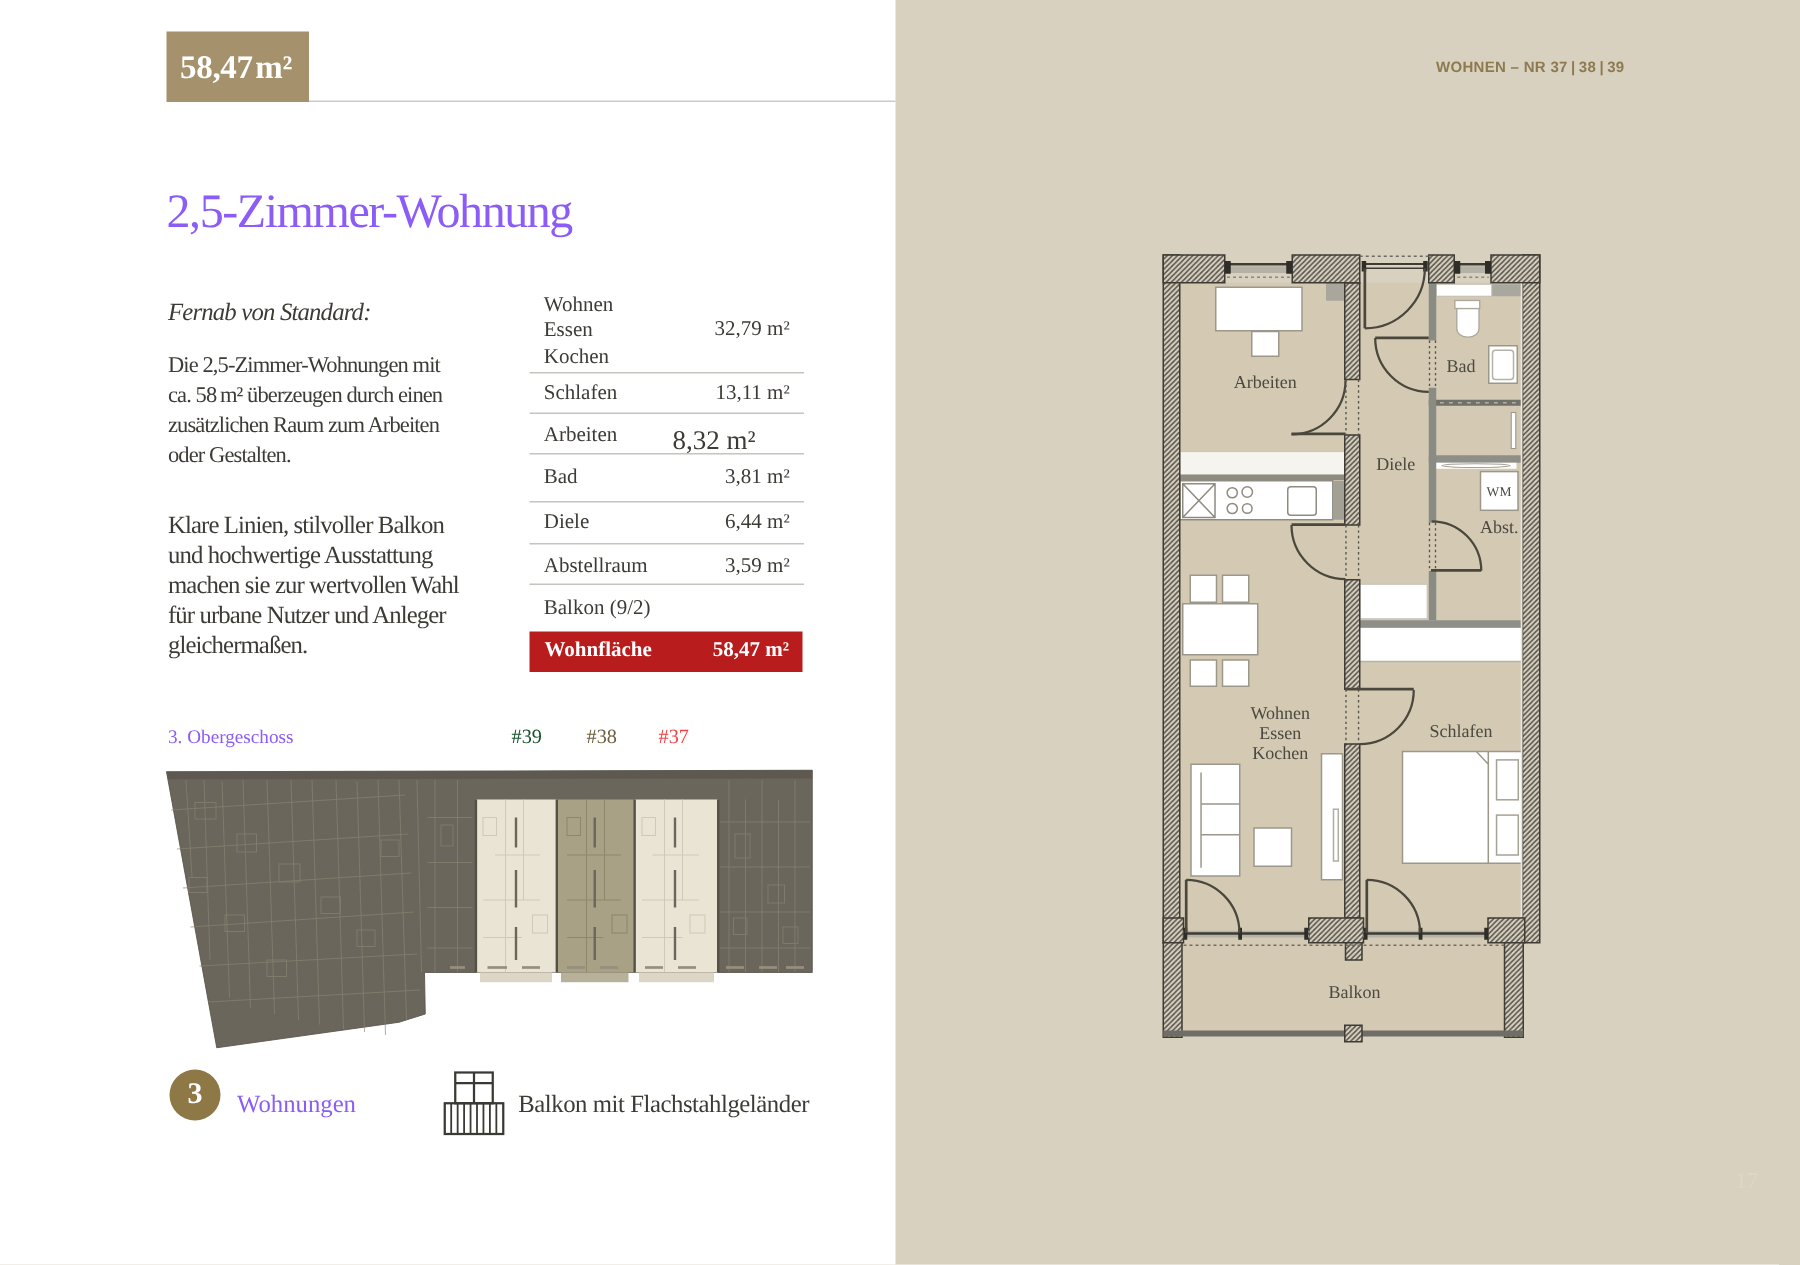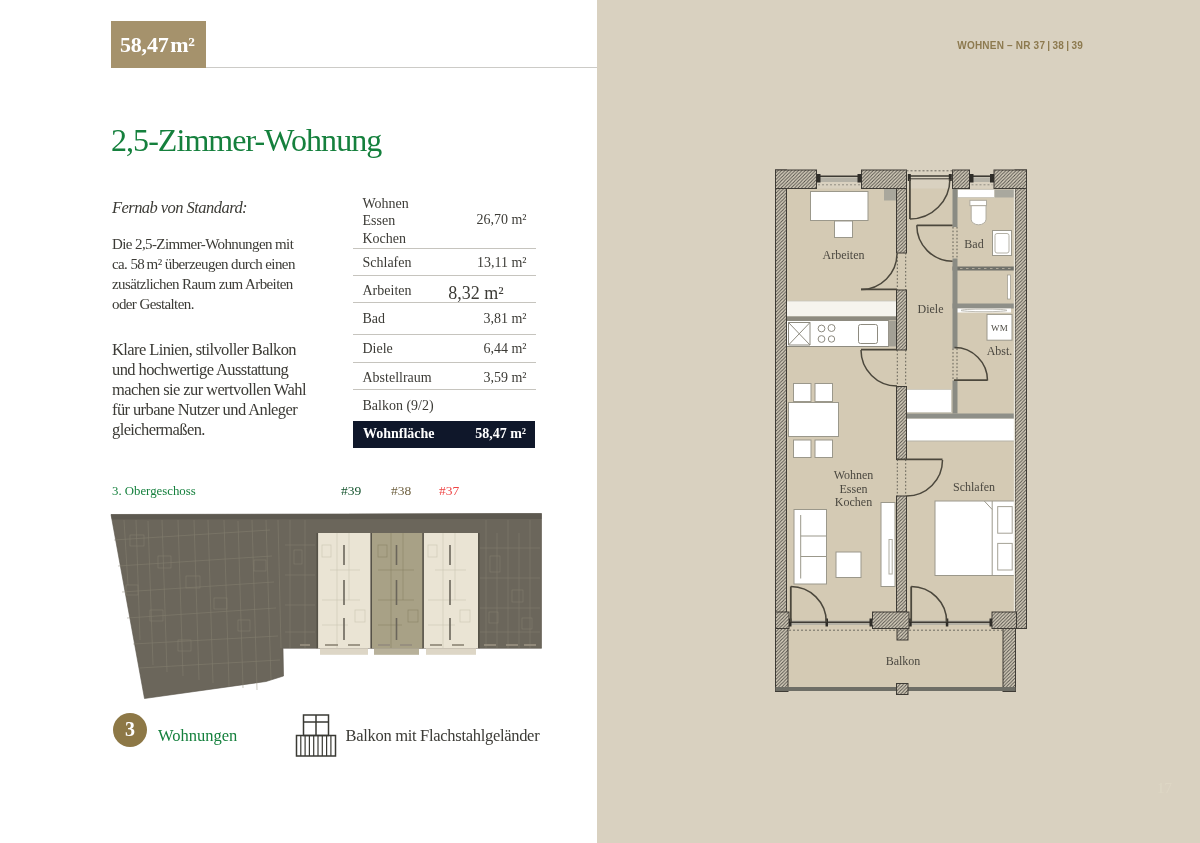--- a/index.html
+++ b/index.html
@@ -1,19 +1,19 @@
 <!DOCTYPE html>
 <html><head>
 <meta charset="utf-8">
 <style>
   html,body{margin:0;padding:0;}
   body{width:1200px;height:843px;position:relative;overflow:hidden;
        font-family:"Liberation Serif",serif;background:#ffffff;}
   .abs{position:absolute;}
-  .gold{color:#15803d;text-align:center;}
+  .gold{color:#8b5cf6;text-align:center;}
   .dark{color:#3c3b36;}
 </style>
 </head>
 <body>
 
 <div class="abs" style="left:0;top:0;width:597px;height:843px;background:#ffffff;"></div>
 
 <div class="abs" style="left:597px;top:0;width:603px;height:843px;background:#d9d1c0;"></div>
 
 <div class="abs" style="left:111px;top:21px;width:95px;height:47px;background:#a5926c;display:flex;align-items:center;">
@@ -26,21 +26,21 @@
 
 <div class="abs dark" style="left:112px;top:198px;font-size:16.5px;font-style:italic;letter-spacing:-0.55px;">Fernab von Standard:</div>
 
 <div class="abs dark" style="left:112px;top:224px;font-size:15px;letter-spacing:-0.6px;line-height:20px;width:300px;margin-top:10px;">Die 2,5-Zimmer-Wohnungen mit<br>ca. 58 m² überzeugen durch einen<br>zusätzlichen Raum zum Arbeiten<br>oder Gestalten.</div>
 
 <div class="abs dark" style="left:112px;top:340px;font-size:16.5px;letter-spacing:-0.6px;line-height:20px;width:300px;">Klare Linien, stilvoller Balkon<br>und hochwertige Ausstattung<br>machen sie zur wertvollen Wahl<br>für urbane Nutzer und Anleger<br>gleichermaßen.</div>
 
 <div class="abs" id="table" style="left:352.5px;top:193px;width:183px;">
 
   <div class="abs dark" style="left:10px;top:2px;font-size:14px;line-height:17.3px;">Wohnen<br>Essen<br>Kochen</div>
-  <div class="abs dark" style="left:73px;top:19px;width:101px;text-align:right;font-size:14px;">26,70 m²</div>
+  <div class="abs dark" style="left:73px;top:19px;width:101px;text-align:right;font-size:14px;">32,79 m²</div>
   <div class="abs" style="left:0;top:55px;width:183px;height:1px;background:#c6c4be;"></div>
 
   <div class="abs dark" style="left:10px;top:62px;font-size:14px;">Schlafen</div>
   <div class="abs dark" style="left:73px;top:62px;width:101px;text-align:right;font-size:14px;">13,11 m²</div>
   <div class="abs" style="left:0;top:82px;width:183px;height:1px;background:#c6c4be;"></div>
 
   <div class="abs dark" style="left:10px;top:90px;font-size:14px;">Arbeiten</div>
   <div class="abs dark" style="left:73px;top:90px;width:101px;text-align:center;font-size:18px;">8,32 m²</div>
   <div class="abs" style="left:0;top:109px;width:183px;height:1px;background:#c6c4be;"></div>
 
@@ -52,21 +52,21 @@
   <div class="abs dark" style="left:73px;top:148px;width:101px;text-align:right;font-size:14px;">6,44 m²</div>
   <div class="abs" style="left:0;top:169px;width:183px;height:1px;background:#c6c4be;"></div>
 
   <div class="abs dark" style="left:10px;top:177px;font-size:14px;">Abstellraum</div>
   <div class="abs dark" style="left:73px;top:177px;width:101px;text-align:right;font-size:14px;">3,59 m²</div>
   <div class="abs" style="left:0;top:196px;width:183px;height:1px;background:#c6c4be;"></div>
 
   <div class="abs dark" style="left:10px;top:205px;font-size:14px;">Balkon (9/2)</div>
   <div class="abs dark" style="left:73px;top:205px;width:101px;text-align:right;font-size:14px;margin-top:36px;">3,93 m²</div>
 
-  <div class="abs" style="left:0.5px;top:227.5px;width:181.5px;height:27.5px;background:#0f172a;">
+  <div class="abs" style="left:0.5px;top:227.5px;width:181.5px;height:27.5px;background:#b91c1c;">
     <span class="abs" style="left:10px;top:5px;color:#fff;font-weight:bold;font-size:14px;">Wohnfläche</span>
     <span class="abs" style="left:72px;top:5px;width:101px;text-align:right;color:#fff;font-weight:bold;font-size:14px;">58,47 m²</span>
   </div>
 </div>
 
 <div class="abs gold" style="left:112px;top:484px;font-size:12.8px;">3. Obergeschoss</div>
 
 <div class="abs" style="left:341px;top:483px;font-size:13.5px;color:#14532d;">#39</div>
 <div class="abs" style="left:391px;top:483px;font-size:13.5px;color:#6d5f3e;font-weight:normal;">#38</div>
 <div class="abs" style="left:439px;top:483px;font-size:13.5px;color:#ef4444;">#37</div>

